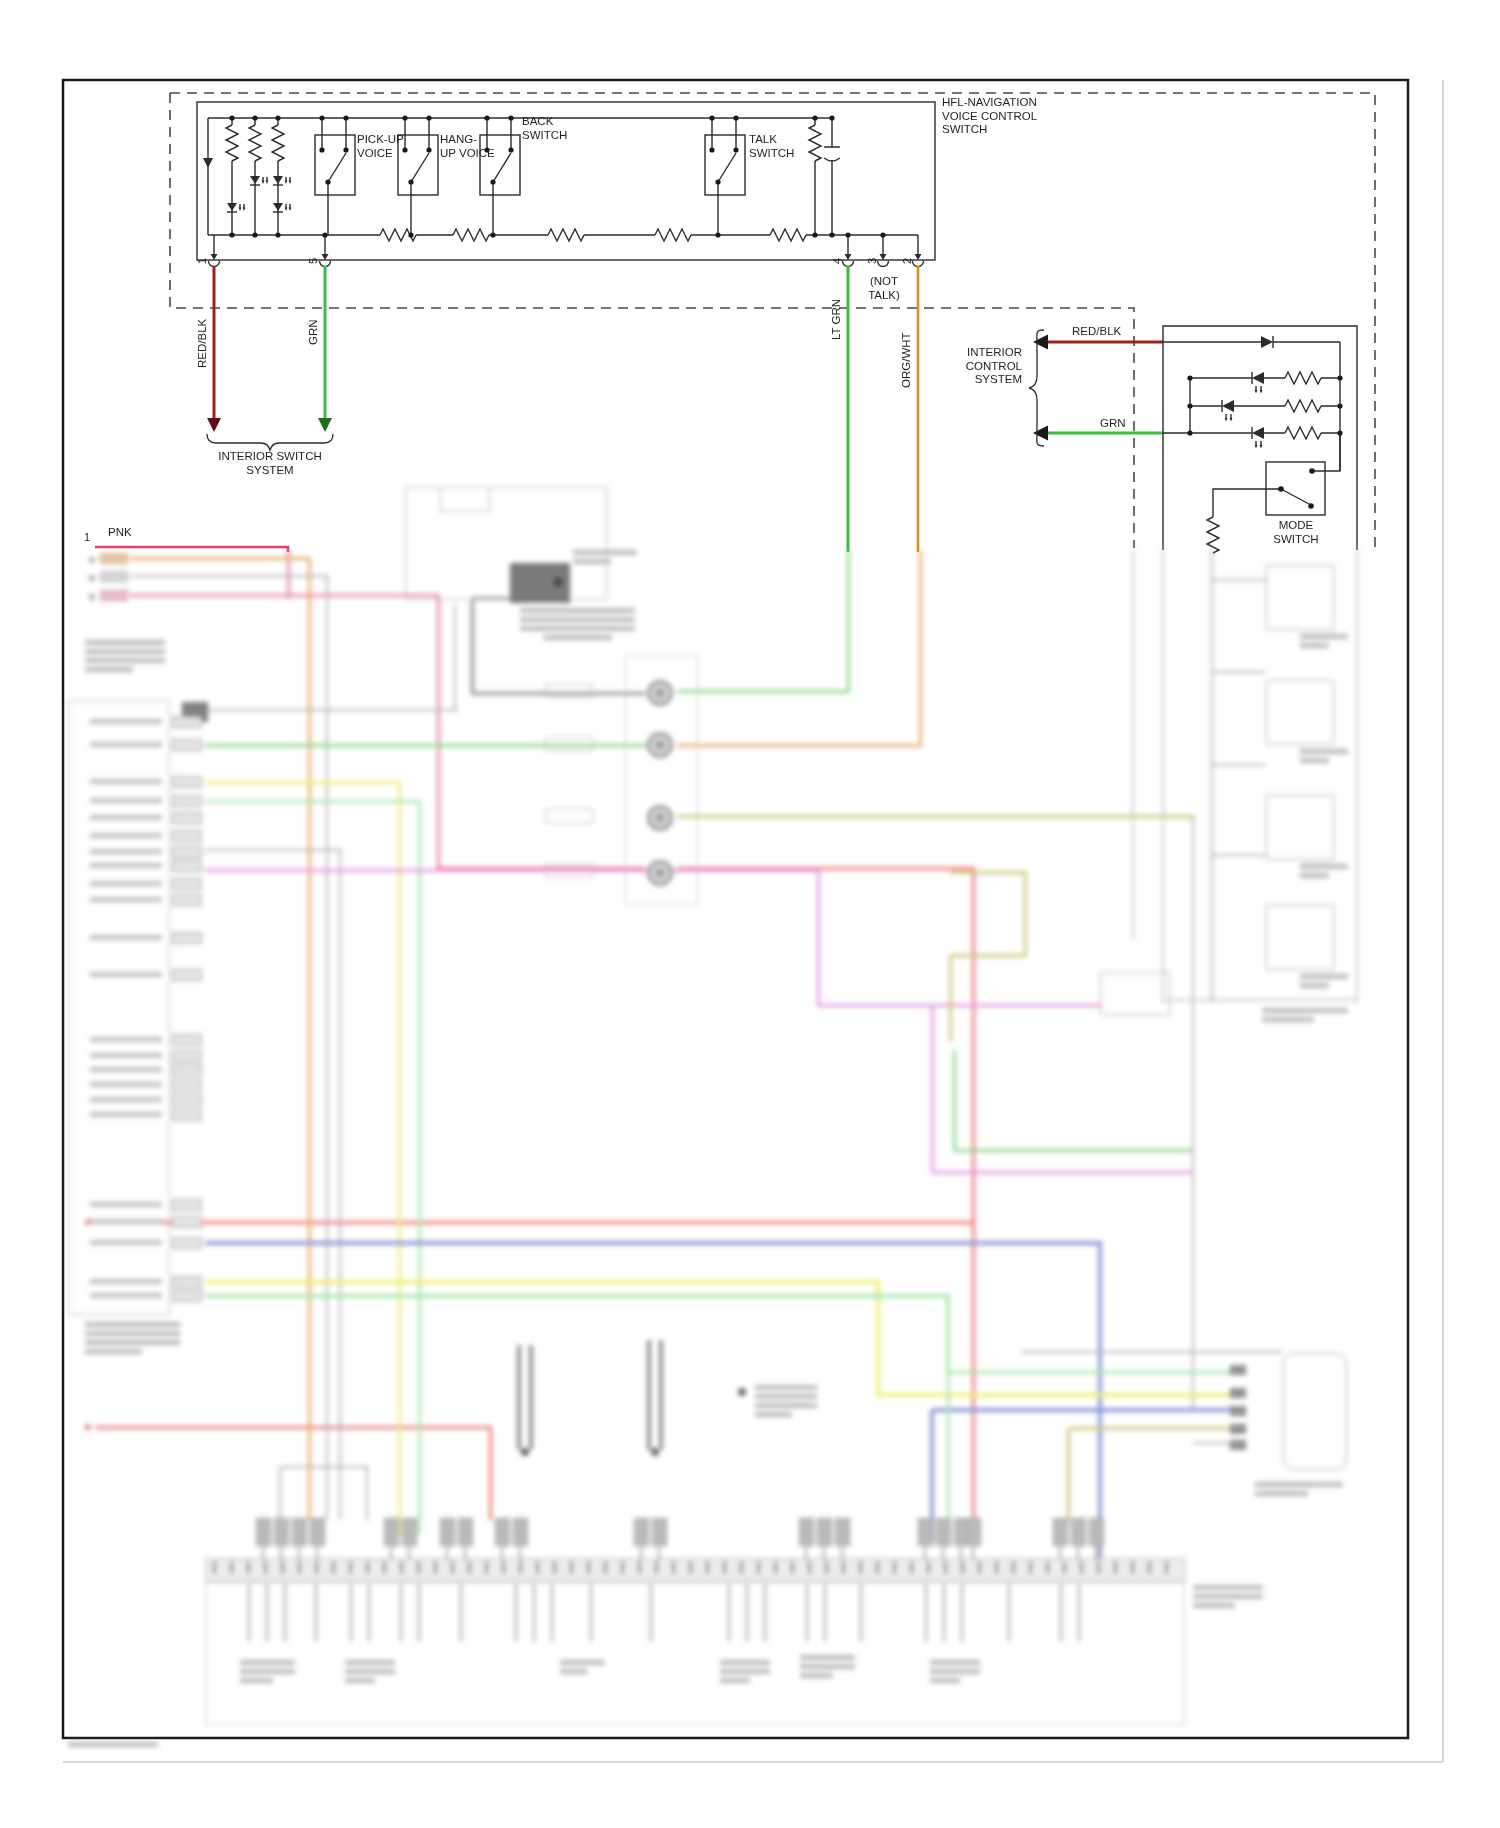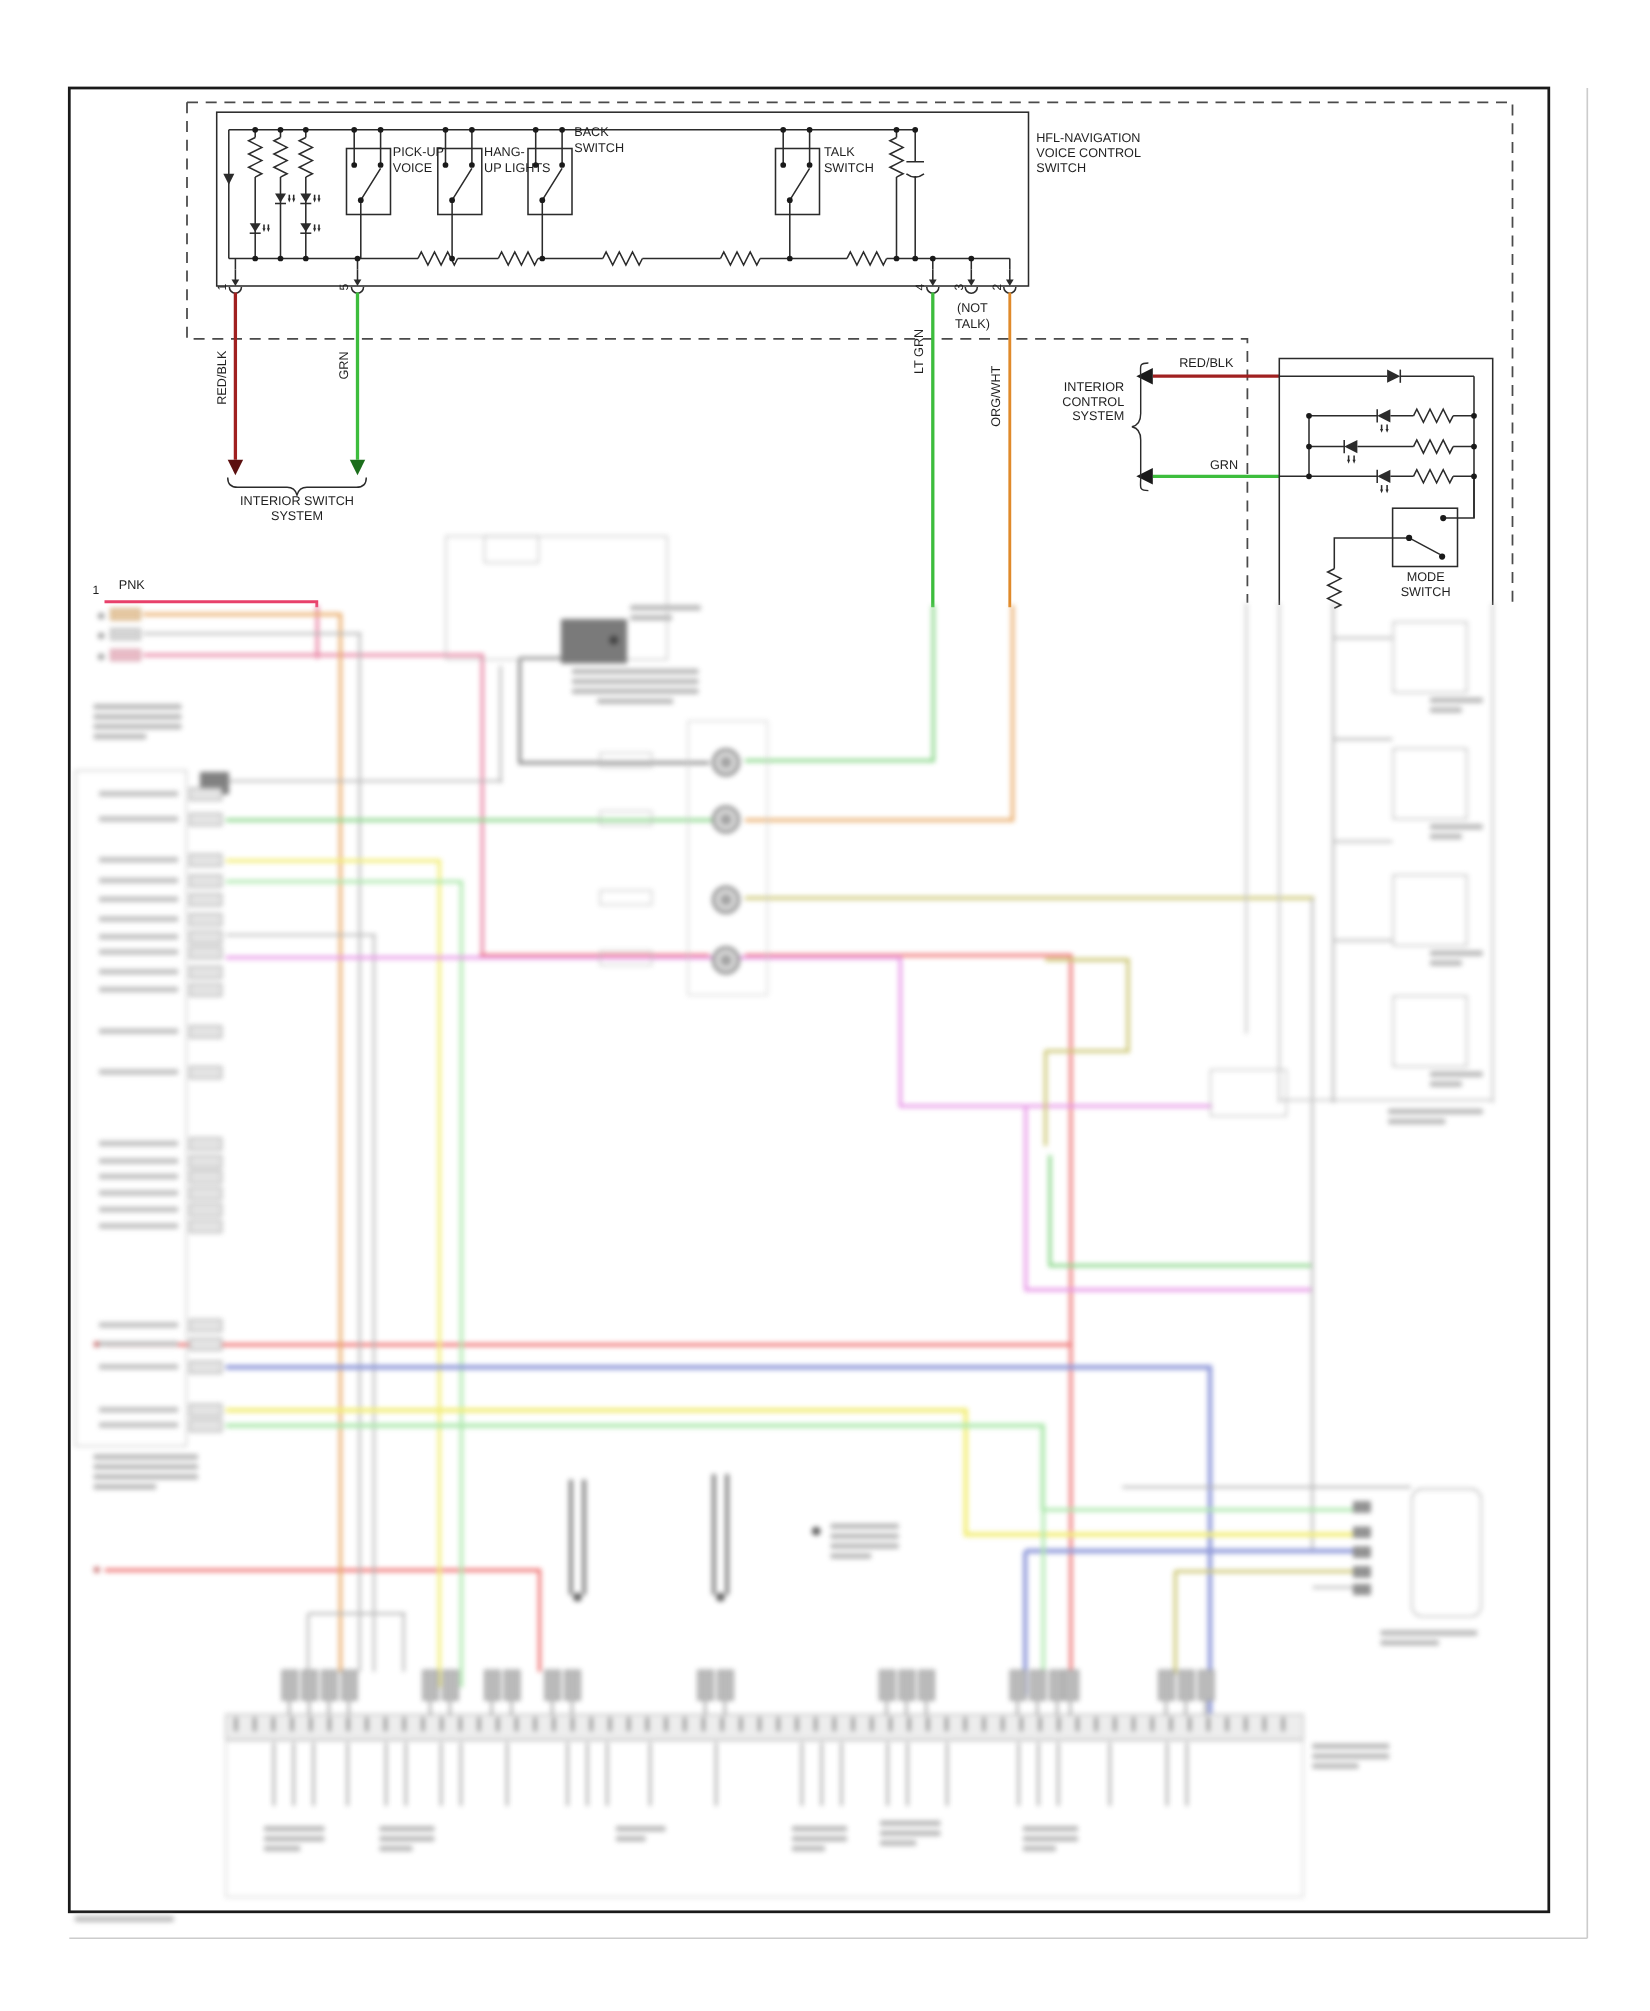--- a/index.html
+++ b/index.html
@@ -207,27 +207,27 @@
         <circle cx="1340" cy="378" r="2.6"></circle>
           <circle cx="1340" cy="406" r="2.6"></circle>
           <circle cx="1340" cy="433" r="2.6"></circle>
         <circle cx="1312" cy="471" r="2.8"></circle>
           <circle cx="1281" cy="489" r="2.8"></circle>
           <circle cx="1311" cy="506" r="2.8"></circle>
       </g>
     </g>
   </svg>
 
-  <div class="lab" style="left:942px;top:96px;margin-top:24px;">HFL-NAVIGATION
+  <div class="lab" style="left:942px;top:96px;">HFL-NAVIGATION
 VOICE CONTROL
 SWITCH</div>
   <div class="lab" style="left:357px;top:133px;">PICK-UP
 VOICE</div>
   <div class="lab" style="left:440px;top:133px;">HANG-
-UP LIGHTS</div>
+UP VOICE</div>
   <div class="lab" style="left:522px;top:115px;">BACK
 SWITCH</div>
   <div class="lab" style="left:749px;top:133px;">TALK
 SWITCH</div>
   <div class="lab ctr" style="left:852px;top:275px;width:64px;">(NOT
 TALK)</div>
   <div class="lab ctr" style="left:200px;top:450px;width:140px;">INTERIOR SWITCH
 SYSTEM</div>
   <div class="lab rgt" style="left:928px;top:346px;width:94px;">INTERIOR
 CONTROL

